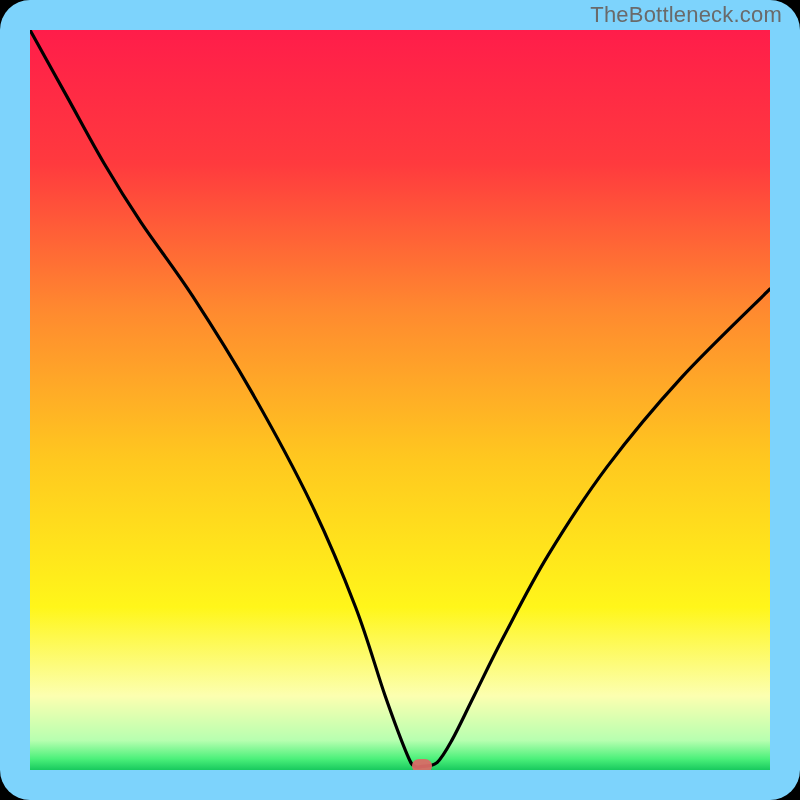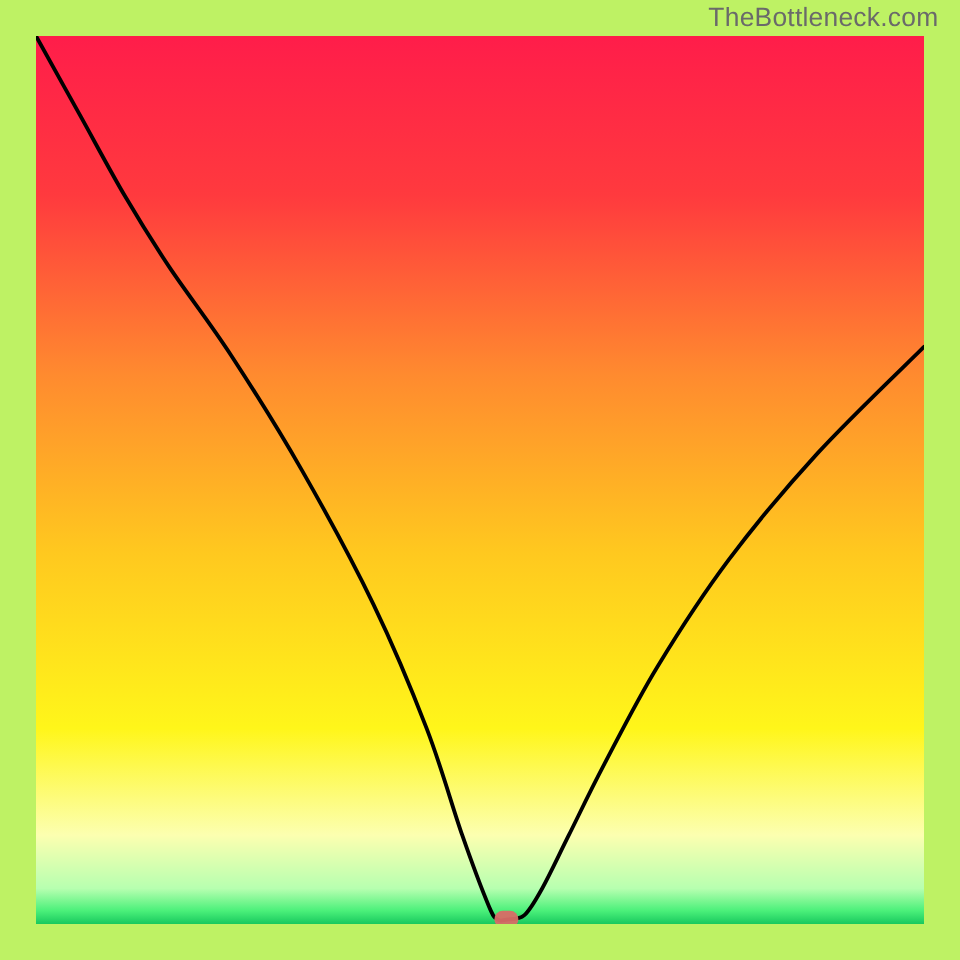--- a/index.html
+++ b/index.html
@@ -10,21 +10,22 @@
     background: #000;
     overflow: hidden;
     font-family: Arial, Helvetica, sans-serif;
   }
   .frame {
     position: absolute;
     left: 0;
     top: 0;
     width: 800px;
     height: 800px;
-    background: #bef264;
+    background: #7dd3fc;
+    border-radius: 30px;
   }
   .watermark {
     position: absolute;
     top: 2px;
     right: 18px;
     color: #6a6a6a;
     font-size: 22px;
     font-weight: 500;
     letter-spacing: 0.2px;
     user-select: none;

